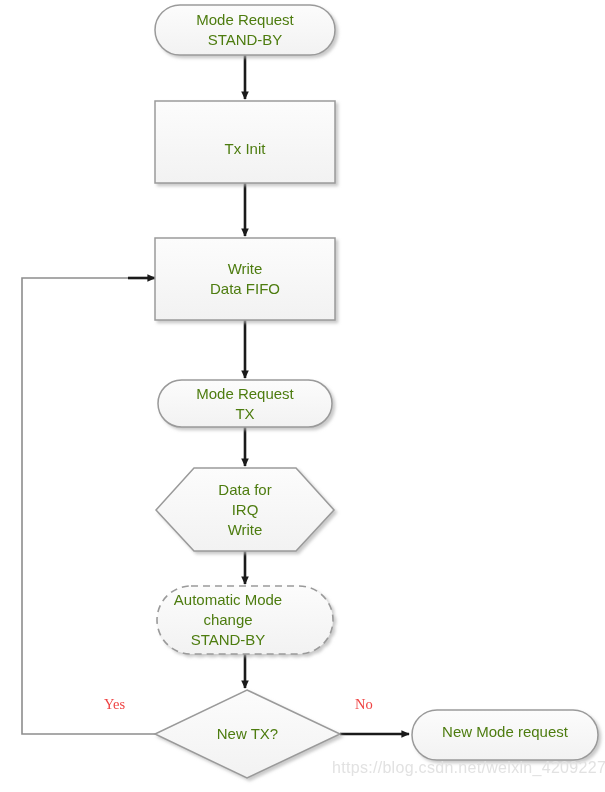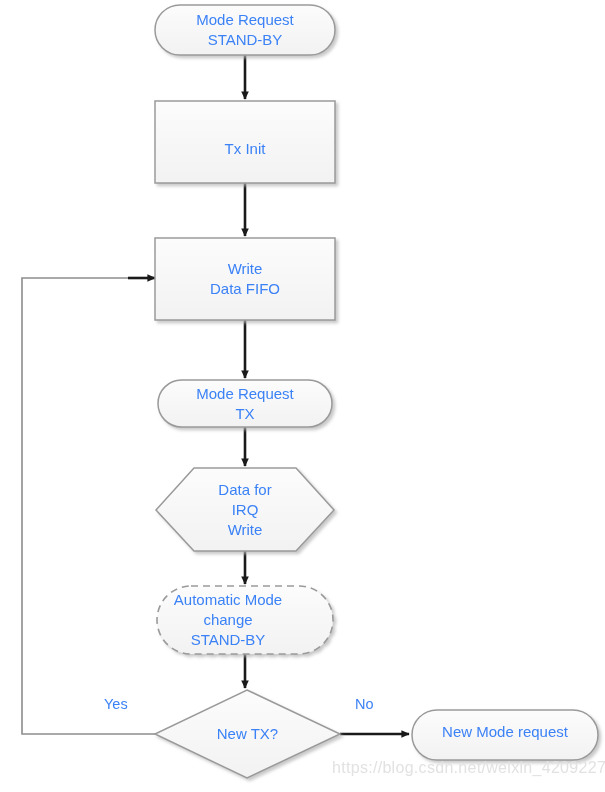--- a/index.html
+++ b/index.html
@@ -23,31 +23,31 @@
     top: 0;
     width: 605px;
     height: 792px;
   }
   .node-label {
     position: absolute;
     display: flex;
     flex-direction: column;
     justify-content: center;
     text-align: center;
-    color: #3b82f6;
+    color: #4d7c0f;
     font-family: "Liberation Sans", sans-serif;
     font-size: 15px;
     line-height: 20px;
     pointer-events: none;
     white-space: pre;
   }
   .edge-label {
     position: absolute;
-    color: #3b82f6;
-    font-family: Liberation Sans, sans-serif;
+    color: #ef4444;
+    font-family: Liberation Serif, serif;
     font-size: 14.5px;
     line-height: 16px;
   }
   .watermark {
     position: absolute;
     color: #e2e2e2;
     font-family: "Liberation Sans", sans-serif;
     font-size: 16px;
     letter-spacing: 0.3px;
     white-space: nowrap;

